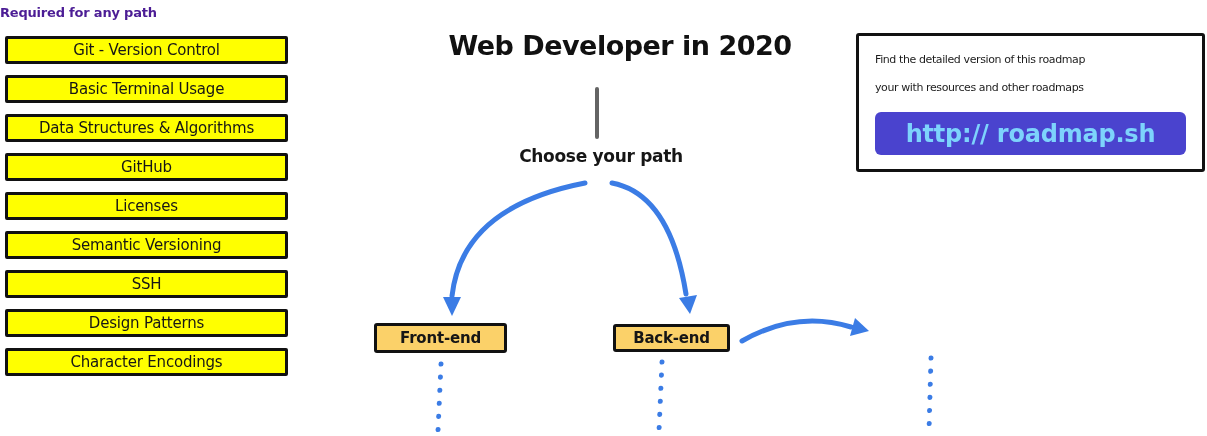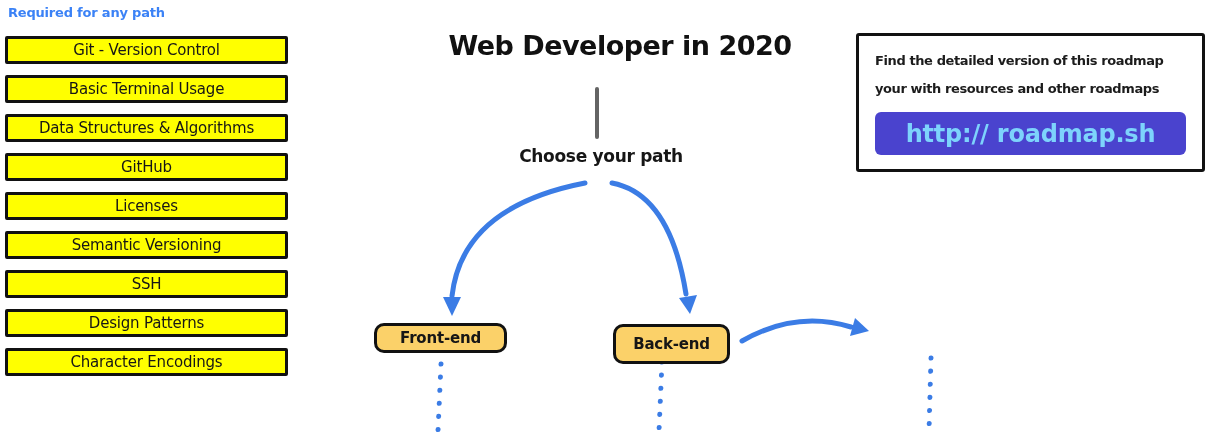--- a/index.html
+++ b/index.html
@@ -6,22 +6,22 @@
   #stage{
     position:relative;
     width:1207px;height:436px;
     background:#ffffff;
     font-family:"DejaVu Sans","Liberation Sans",sans-serif;
     color:#161616;
     overflow:hidden;
   }
   
   .panel-header{
-    position:absolute;left:8px;top:5px;
-    font-size:13px;font-weight:700;letter-spacing:-0.2px;color:#3b82f6;
+    position:absolute;left:0;top:5px;
+    font-size:13px;font-weight:700;letter-spacing:-0.2px;color:#4c1d95;
   }
   #required-list{position:absolute;left:5px;top:36px;width:283px;}
   .topic-box{
     box-sizing:border-box;
     height:28px;margin-bottom:11px;
     background:var(--yellow);
     border:3px solid var(--ink);
     border-radius:2px;
     display:flex;align-items:center;justify-content:center;
     font-size:15px;font-weight:400;letter-spacing:-0.2px;
@@ -36,44 +36,44 @@
   .choose-path{
     position:absolute;left:481px;top:146px;width:240px;
     text-align:center;
     font-size:17px;font-weight:700;letter-spacing:-0.3px;
     white-space:nowrap;
   }
   .node-box{
     position:absolute;box-sizing:border-box;
     background:var(--amber);
     border:3px solid var(--ink);
-    border-radius:10px;
+    border-radius:3px;
     display:flex;align-items:center;justify-content:center;
     font-size:15px;font-weight:700;letter-spacing:-0.2px;
   }
   #node-frontend{left:374px;top:323px;width:133px;height:30px;}
-  #node-backend{left:613px;top:324px;width:117px;height:40px;}
+  #node-backend{left:613px;top:324px;width:117px;height:28px;}
   #node-devops{left:879px;top:315px;width:111px;height:31px;}
   
   #connector-layer{position:absolute;left:0;top:0;pointer-events:none;}
   .arrow{stroke:var(--blue);stroke-width:5;fill:none;stroke-linecap:round;}
   .arrowhead{fill:var(--blue);stroke:none;}
   .dotted{stroke:var(--blue);stroke-width:5;fill:none;stroke-linecap:round;stroke-dasharray:0.1 13;}
   .stem{stroke:var(--gray);stroke-width:4;stroke-linecap:round;}
   
   #info-box{
     position:absolute;left:856px;top:33px;width:349px;height:139px;
     box-sizing:border-box;
     background:#ffffff;
     border:3px solid var(--ink);
     border-radius:3px;
   }
   .info-line{
     position:absolute;left:16px;
-    font-size:13px;font-weight:700;letter-spacing:-0.4px;
+    font-size:11px;font-weight:400;letter-spacing:-0.4px;
     white-space:nowrap;color:#1c1c1c;
   }
   #info-line-1{top:17px;}
   #info-line-2{top:45px;}
   .url-button{
     position:absolute;left:16px;top:76px;width:311px;height:43px;
     box-sizing:border-box;
     background:var(--indigo);
     border:none;border-radius:6px;
     color:#7dd3fc;font-size:24px;font-weight:700;

